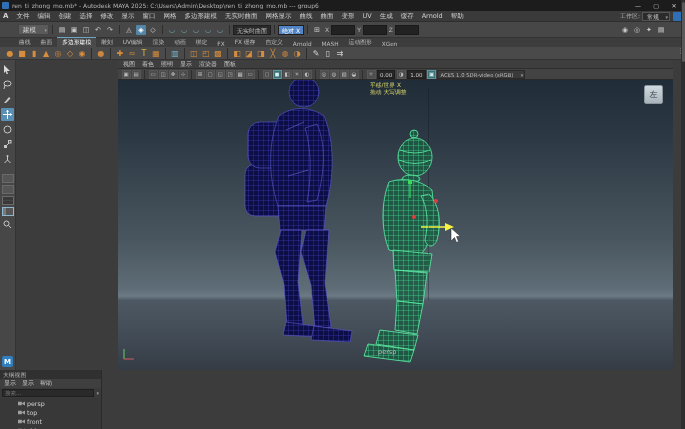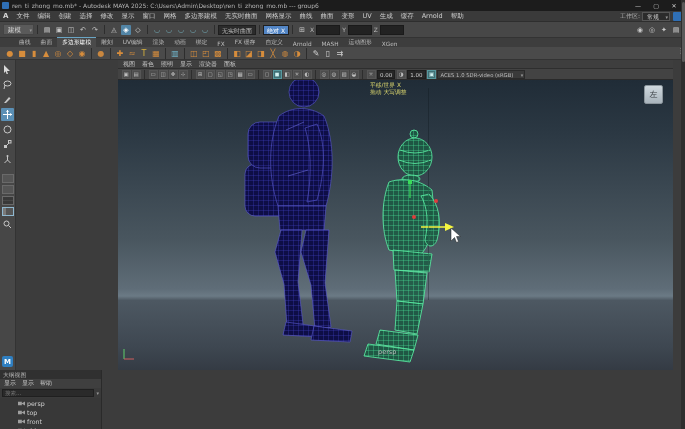--- a/index.html
+++ b/index.html
@@ -16,21 +16,21 @@
   
   #menubar{left:0;top:11px;width:685px;height:11px;background:#3a3a3a;display:flex;align-items:center;padding:0 3px;border-bottom:1px solid #2e2e2e;}
   #menubar .mlogo{color:#d8d8d8;font-size:7px;font-weight:bold;margin-right:4px;}
   #menubar .menu{padding:8px 4px;font-size:6.5px;color:#cdcdcd;white-space:nowrap;}
   #menubar .spacer{flex:1;}
   #menubar .wslabel{font-size:6px;color:#b5b5b5;margin-right:2px;}
   #menubar .wsdd{background:#2b2b2b;border:1px solid #555;font-size:6px;color:#ccc;padding:0 10px 0 4px;position:relative;height:9px;line-height:8px;margin-right:3px;}
   .dd::after{content:"▾";position:absolute;right:1px;top:0;font-size:5px;color:#999;}
   #menubar .wsico{width:9px;height:9px;background:#2f6fb5;border-radius:1px;}
   
-  #statusline{left:0;top:22px;width:685px;height:16px;background:#474747;display:flex;align-items:center;padding:0 3px;border-bottom:1px solid #333;}
+  #statusline{left:0;top:22px;width:685px;height:16px;background:#474747;display:flex;align-items:center;padding:0 18px;border-bottom:1px solid #333;}
   .modedd{background:#5a5a5a;border:1px solid #444;height:11px;line-height:10px;font-size:6.5px;padding:0 12px 0 4px;position:relative;color:#ddd;}
   .sico{width:10px;height:10px;margin:0 1px;flex:none;border-radius:1px;display:flex;align-items:center;justify-content:center;font-size:7px;color:#c8c8c8;}
   .sico.active{background:#5285a6;color:#fff;}
   .sico.teal{color:#7ec9d8;}
   .fieldbox{background:#2b2b2b;border:1px solid #1f1f1f;height:10px;line-height:9px;font-size:6px;color:#bbb;padding:0 3px;white-space:nowrap;}
   .fieldbox.blue{background:#5285c5;color:#fff;}
   .coordlbl{font-size:6px;color:#bbb;margin:0 2px;}
   .coordfield{width:24px;height:10px;background:#222;border:1px solid #1a1a1a;}
   
   #shelftabs{left:0;top:38px;width:685px;height:9px;background:#3d3d3d;display:flex;align-items:flex-end;padding:0 14px;}

